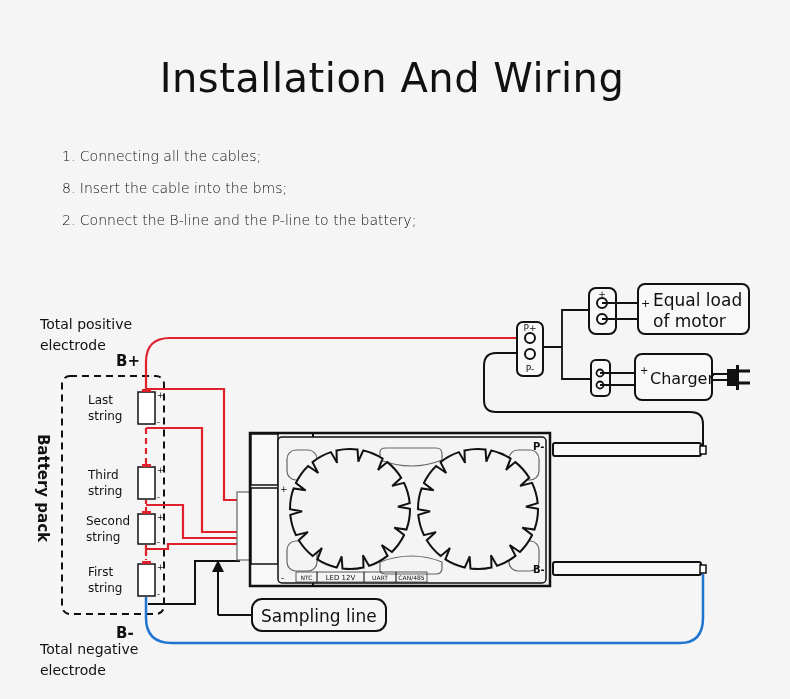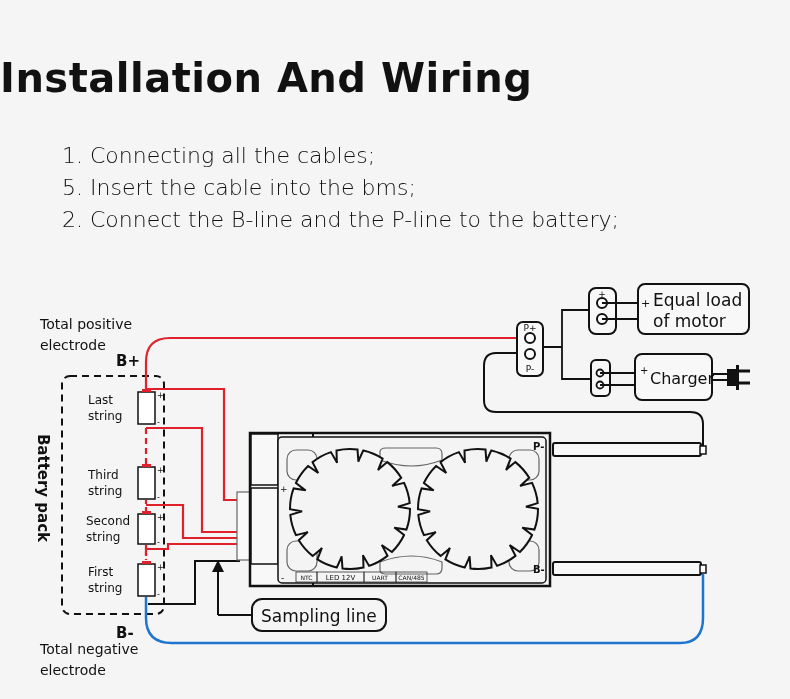--- a/index.html
+++ b/index.html
@@ -1,29 +1,29 @@
 <!DOCTYPE html>
 <html><head>
 <meta charset="utf-8">
 <style>
   html, body { margin:0; padding:0; }
   body { width:790px; height:699px; background:#f5f5f5; position:relative; overflow:hidden; font-family:"DejaVu Sans", sans-serif; color:#111; }
-  .title { position:absolute; left:0; width:784px; top:55px; text-align:left; font-size:40px; font-weight:700; letter-spacing:0.5px; }
-  .steps { position:absolute; left:62px; top:140px; font-size:22px; line-height:32px; font-weight:300; }
+  .title { position:absolute; left:0; width:784px; top:55px; text-align:center; font-size:40px; font-weight:400; letter-spacing:0.5px; }
+  .steps { position:absolute; left:62px; top:140px; font-size:14px; line-height:32px; font-weight:300; }
   .steps div { white-space:nowrap; }
   svg { position:absolute; left:0; top:0; }
   .lbl { font-family:"DejaVu Sans", sans-serif; fill:#111; }
 </style>
 </head>
 <body>
 
 <div class="title">Installation And Wiring</div>
 <div class="steps">
   <div>1. Connecting all the cables;</div>
-  <div>5. Insert the cable into the bms;</div>
+  <div>8. Insert the cable into the bms;</div>
   <div>2. Connect the B-line and the P-line to the battery;</div>
 </div>
 
 <svg width="790" height="699" viewBox="0 0 790 699">
 
   <text class="lbl" x="40" y="329" font-size="14">Total positive</text>
   <text class="lbl" x="40" y="350" font-size="14">electrode</text>
   <text class="lbl" x="116" y="366" font-size="15" font-weight="bold">B+</text>
   <text class="lbl" x="116" y="638" font-size="15" font-weight="bold">B-</text>
   <text class="lbl" x="40" y="654" font-size="14">Total negative</text>

